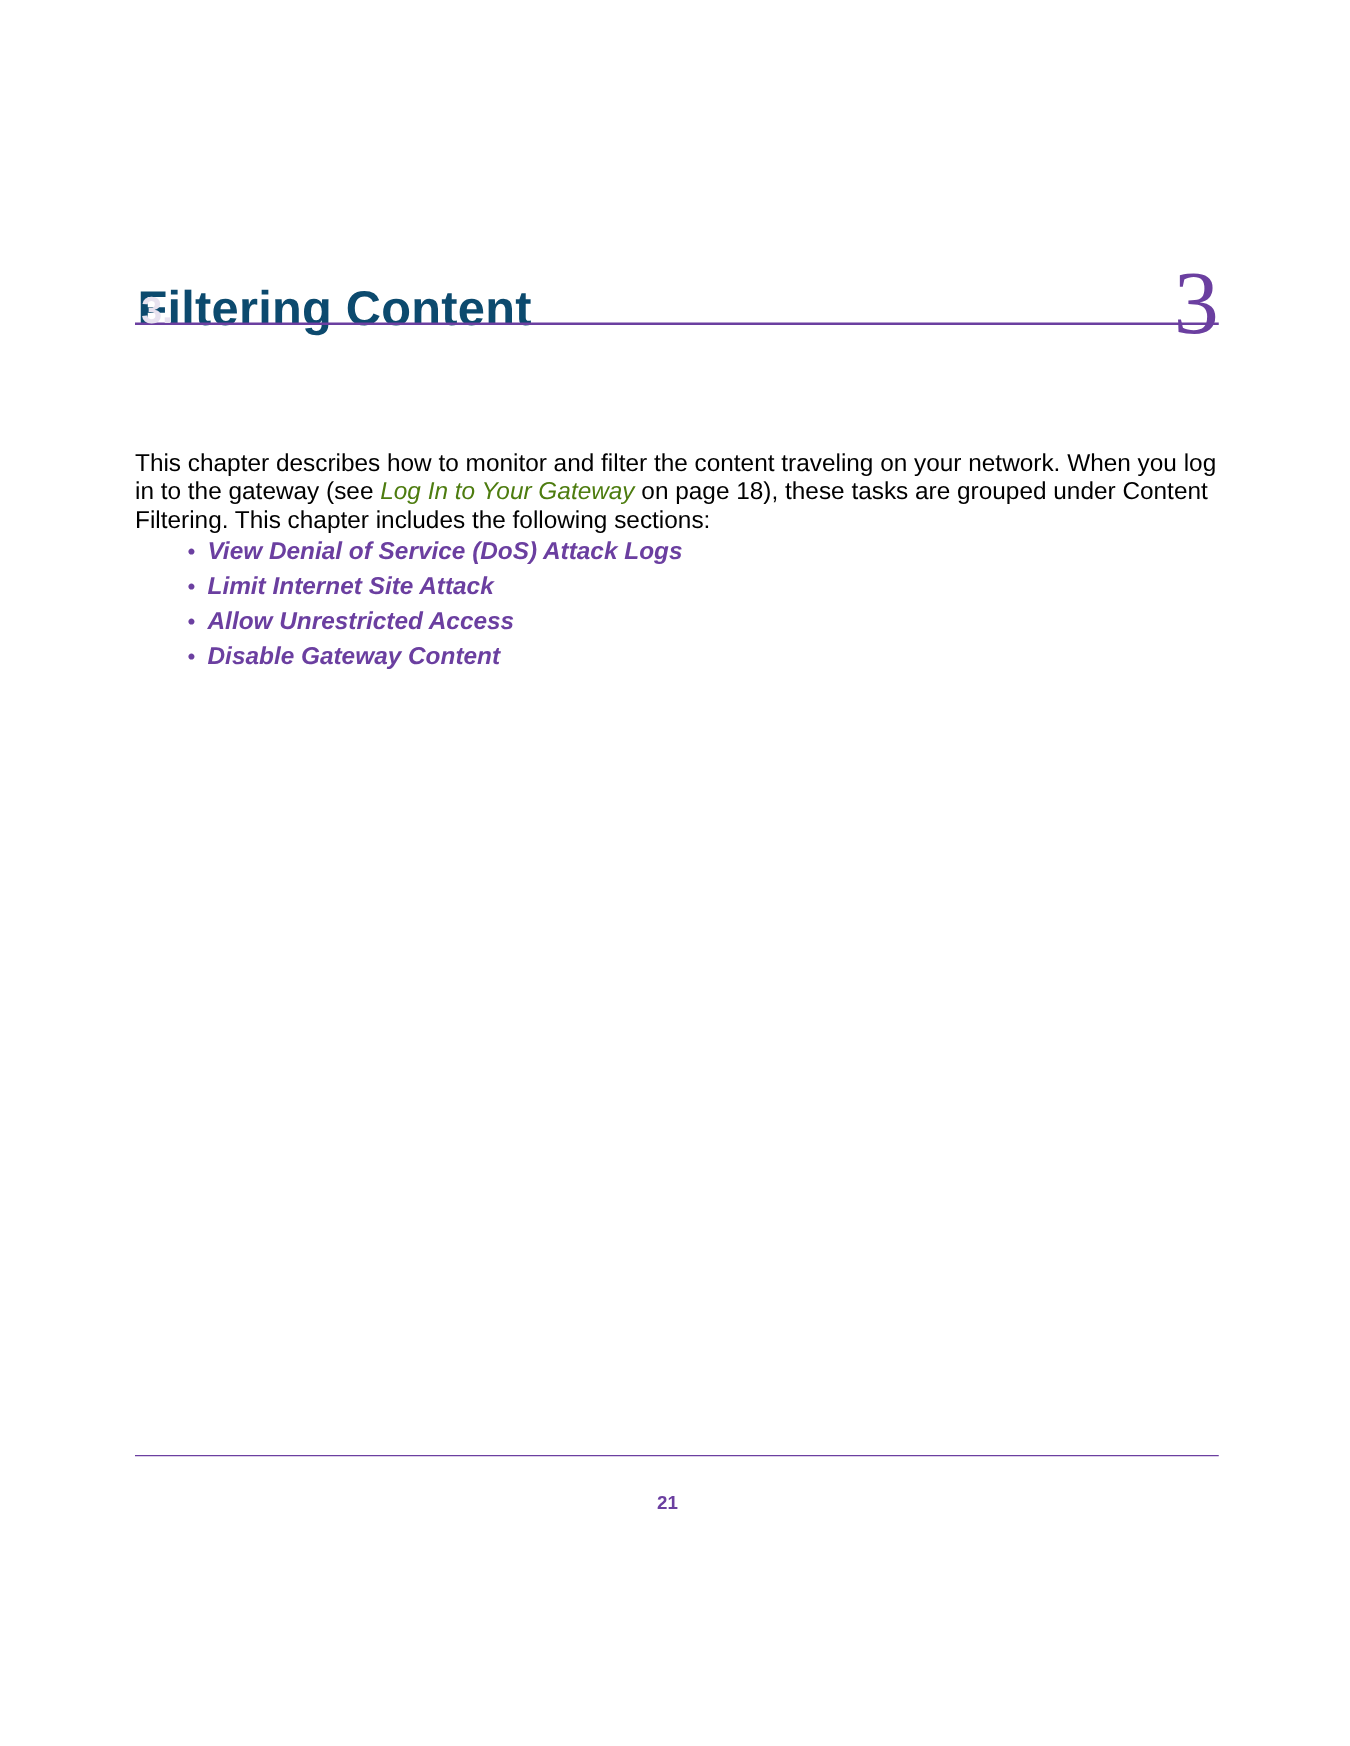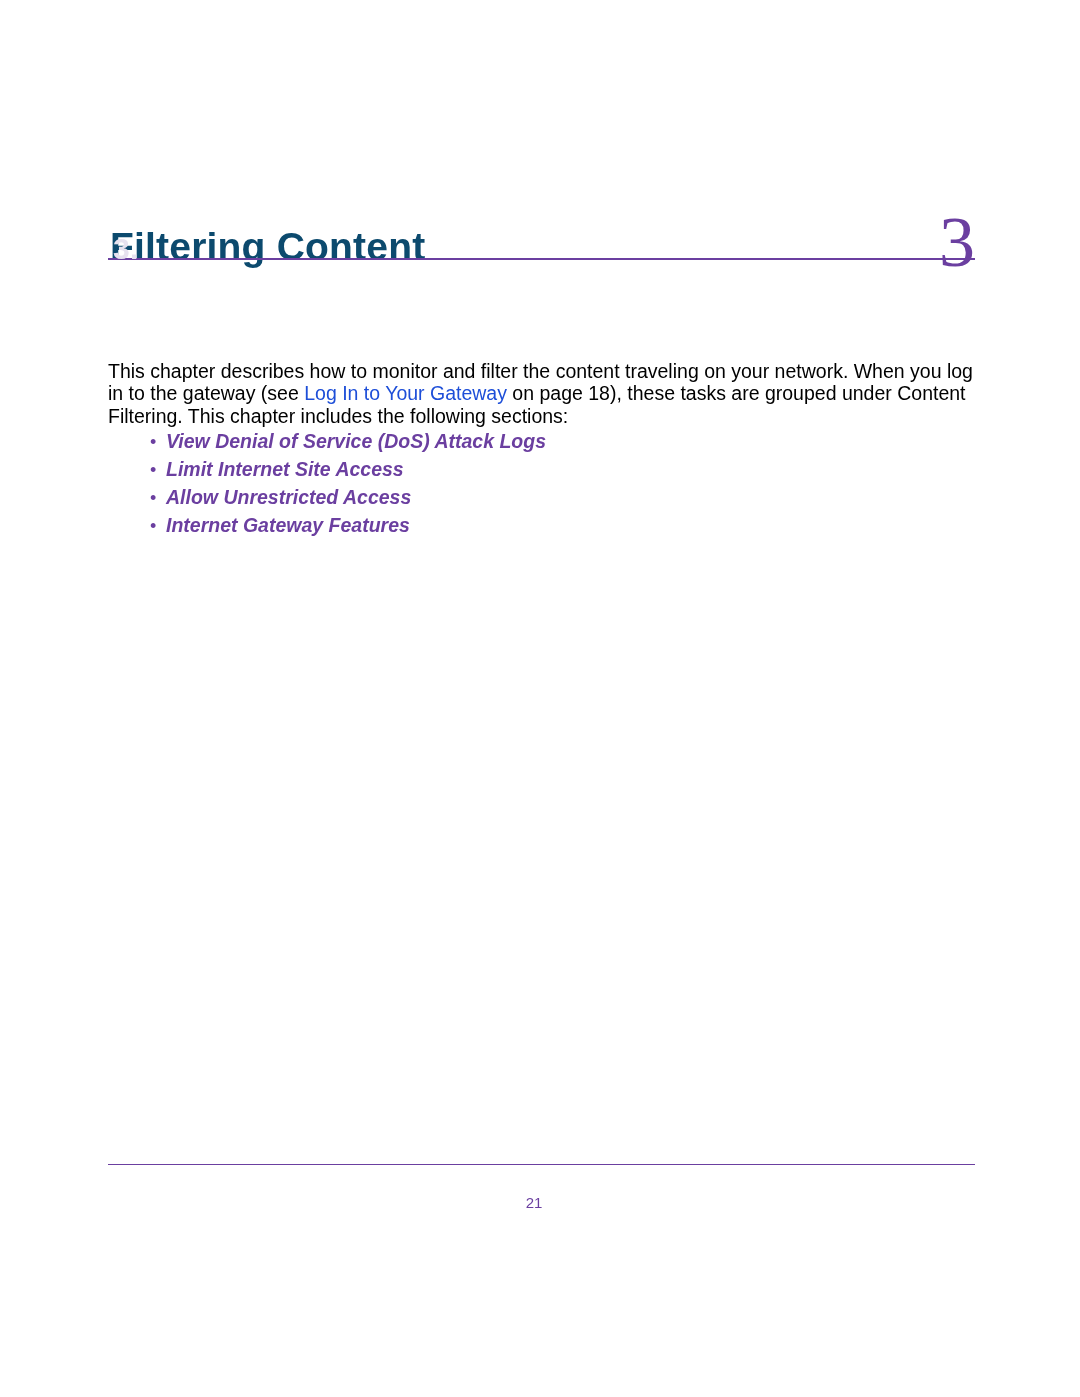--- a/index.html
+++ b/index.html
@@ -61,21 +61,22 @@
   .body-text {
     position: absolute;
     left: 108px;
     right: 103px;
     top: 360px;
     font-size: 19.5px;
     color: #000000;
     line-height: 1.15;
   }
   .inline-link {
-    color: #1d4ed8;
+    color: #4d7c0f;
+    font-style: italic;
     cursor: pointer;
   }
   .toc-list {
     position: absolute;
     left: 150px;
     top: 430px;
     font-size: 19.5px;
     color: #6b3fa0;
     font-style: italic;
   }
@@ -104,21 +105,21 @@
     height: 0;
     border-top: 1px solid #6b3fa0;
   }
   .page-number {
     position: absolute;
     left: 0;
     right: 12px;
     top: 1194px;
     text-align: center;
     font-size: 15px;
-    font-weight: normal;
+    font-weight: bold;
     color: #6b3fa0;
   }
 </style>
 </head>
 <body>
 
 <div class="page">
 
   <div class="chapter-sub">3.</div>
 
@@ -133,29 +134,29 @@
     <span>This chapter describes how to monitor and filter the content traveling on your network. When you log in to the gateway (see </span><span class="inline-link">Log In to Your Gateway</span><span> on page 18), these tasks are grouped under Content Filtering. This chapter includes the following sections:</span>
   </div>
 
   <div class="toc-list">
     <div class="toc-item">
       <span class="bullet">•</span>
       <span class="toc-link">View Denial of Service (DoS) Attack Logs</span>
     </div>
     <div class="toc-item">
       <span class="bullet">•</span>
-      <span class="toc-link">Limit Internet Site Access</span>
+      <span class="toc-link">Limit Internet Site Attack</span>
     </div>
     <div class="toc-item">
       <span class="bullet">•</span>
       <span class="toc-link">Allow Unrestricted Access</span>
     </div>
     <div class="toc-item">
       <span class="bullet">•</span>
-      <span class="toc-link">Internet Gateway Features</span>
+      <span class="toc-link">Disable Gateway Content</span>
     </div>
   </div>
 
   <div class="footer-rule"></div>
 
   <div class="page-number">21</div>
 
 </div>
 
 </body></html>

